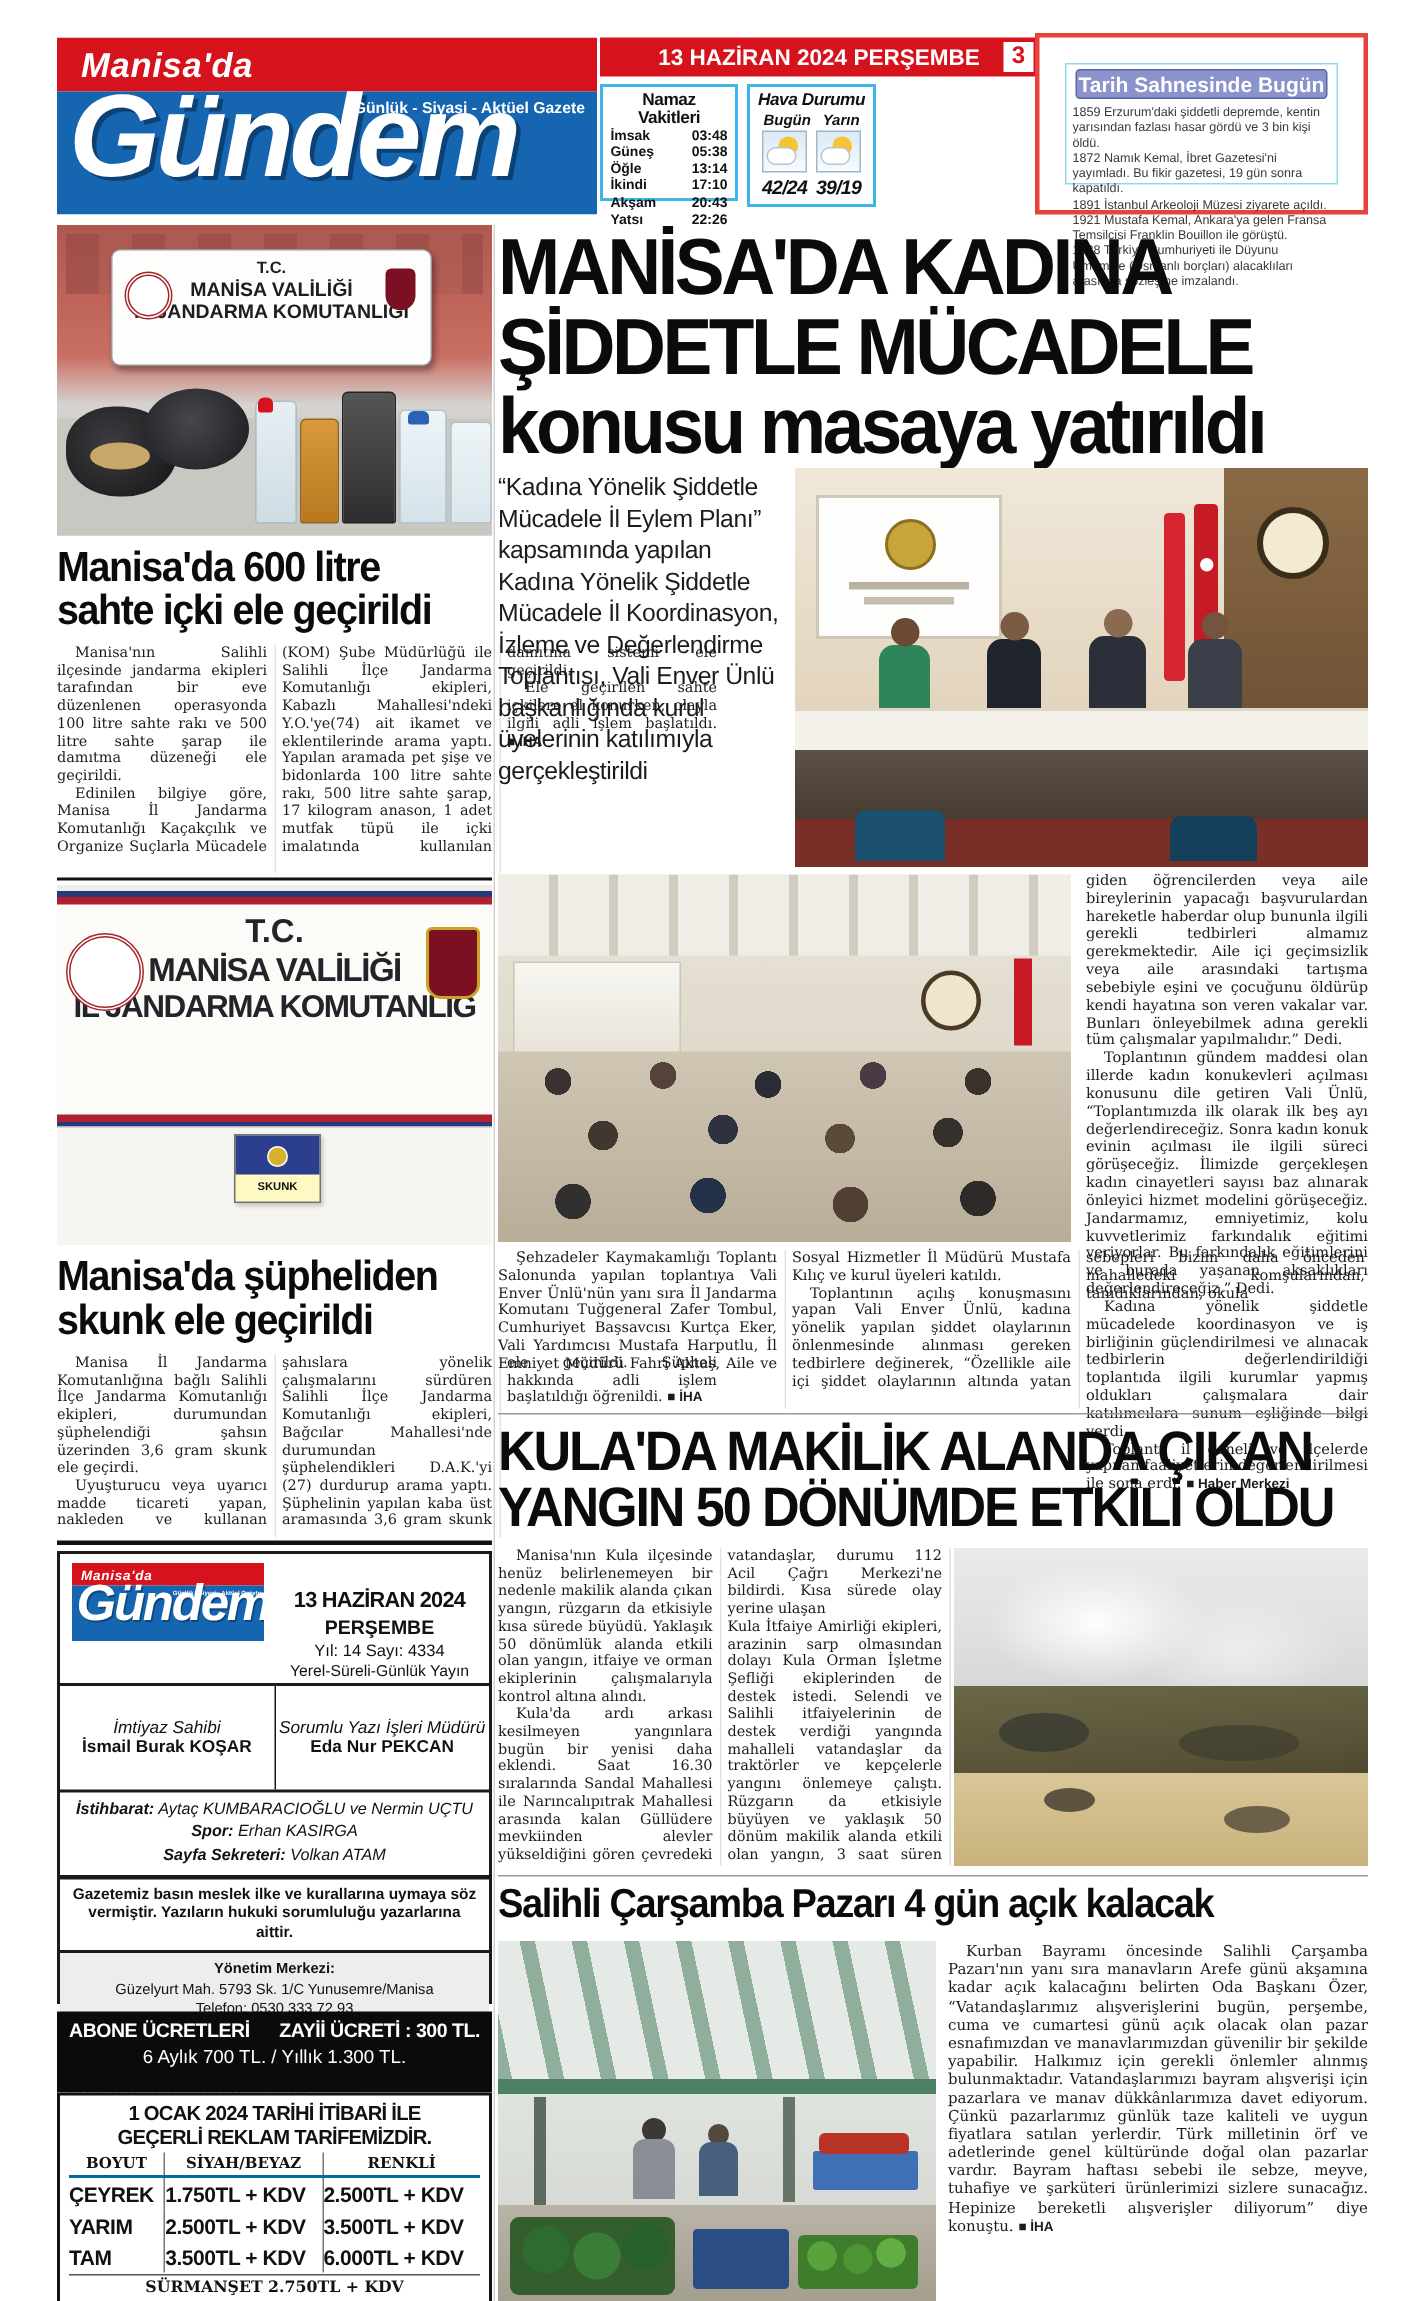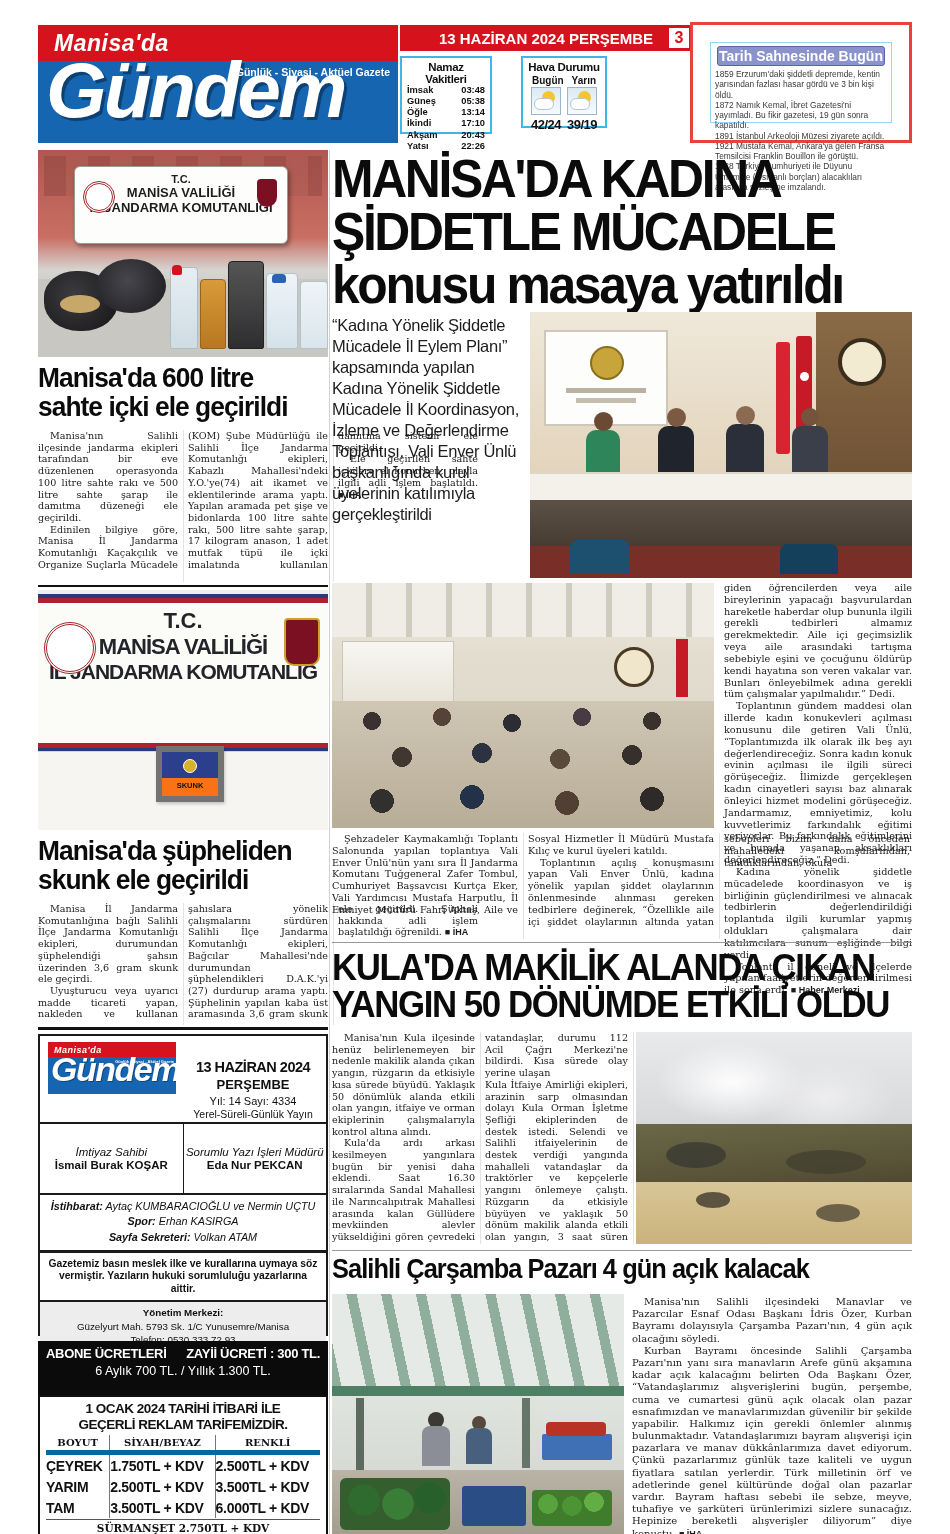--- a/index.html
+++ b/index.html
@@ -82,21 +82,21 @@
   .mgmt{background:#ededed;border-top:2px solid #1a1a1a;padding:4px 6px;font-size:9.8px;line-height:1.38;}
   .mgmt .c{text-align:center;}
   .mgmt .l{text-align:left;}
   .mgmt b{font-size:9.8px;}
   .subbox{background:#0b0b0b;color:#fff;box-sizing:border-box;padding:5px 8px;}
   .subbox .r1{display:flex;justify-content:space-between;font-weight:bold;font-size:13px;letter-spacing:-.3px;}
   .subbox .r2{text-align:center;font-size:12.5px;margin-top:3px;}
   .adbox{border:2px solid #111;box-sizing:border-box;background:#fff;padding:4px 6px;}
   .adbox .t{font-weight:bold;font-size:13.5px;text-align:center;line-height:1.15;letter-spacing:-.5px;}
   .adtable{width:100%;border-collapse:collapse;margin-top:3px;}
-  .adtable th{font-family:"DejaVu Serif",serif;font-size:10px;border-bottom:5px solid #0369a1;padding:2px 0;}
+  .adtable th{font-family:"DejaVu Serif",serif;font-size:10px;border-bottom:2px solid #0369a1;padding:2px 0;}
   .adtable td{font-size:14px;font-weight:bold;text-align:left;padding:2.5px 0;letter-spacing:-.3px;}
   .adtable .vr{border-left:1px solid #777;}
   .adfoot{font-family:"DejaVu Serif",serif;font-weight:bold;font-size:10.5px;text-align:center;
         border-top:1px solid #555;padding-top:2px;margin-top:1px;}
   .vline{width:1px;background:#d2d2d2;}
   .hline{height:1px;background:#9a9a9a;}
   .thick{background:#111;}
 </style>
 </head>
 <body>
@@ -139,21 +139,21 @@
     <div class="prayrow">
         <span>Akşam</span>
         <span>20:43</span>
       </div>
     <div class="prayrow">
         <span>Yatsı</span>
         <span>22:26</span>
       </div>
   </div>
 
-  <div class="abs infobox" style="left:521px;top:56px;width:86px;height:72px;">
+  <div class="abs infobox" style="left:498px;top:56px;width:86px;height:82px;font-style:italic;">
     <div class="tt">Hava Durumu</div>
     <div class="wx-labels">
       <span>Bugün</span>
       <span>Yarın</span>
     </div>
     <div class="wx-icons">
       <span class="wicon">
           <span class="sun"></span>
           <span class="cloud"></span>
         </span>
@@ -221,21 +221,21 @@
     <div class="abs" style="left:0;top:4px;width:290px;height:150px;background:#fbfbf8;border-top:4px solid #283a7c;border-bottom:4px solid #283a7c;box-shadow:inset 0 5px 0 #b02030, inset 0 -5px 0 #b02030;">
       <div style="text-align:center;color:#23242a;padding-top:10px;">
         <div style="font-weight:bold;font-size:22px;">T.C.</div>
         <div style="font-weight:bold;font-size:22px;letter-spacing:-1px;">MANİSA VALİLİĞİ</div>
         <div style="font-weight:bold;font-size:21px;letter-spacing:-1px;">İL JANDARMA KOMUTANLIĞ</div>
       </div>
       <span class="seal abs" style="left:6px;top:24px;width:46px;height:46px;"></span>
       <span class="shield abs" style="right:8px;top:20px;width:32px;height:44px;background:#7a1022;border:2px solid #c9a227;"></span>
     </div>
     <div class="abs" style="left:0;bottom:0;width:290px;height:78px;background:#f6f5f2;border-top:1px solid #d8d6d0;"></div>
-    <div class="abs" style="left:118px;bottom:28px;width:56px;height:44px;border:6px solid #737373;background:#f97316;box-shadow:1px 2px 3px rgba(0,0,0,.2);">
+    <div class="abs" style="left:118px;bottom:28px;width:56px;height:44px;border:1px solid #737373;background:#fef9c3;box-shadow:1px 2px 3px rgba(0,0,0,.2);">
       <div style="height:26px;background:#2b3f8c;position:relative;">
         <span class="abs" style="left:21px;top:7px;width:12px;height:12px;border-radius:50%;background:#d6b32a;border:1px solid #fff;"></span>
       </div>
       <div style="text-align:center;font-weight:bold;font-size:7.5px;padding-top:3px;">SKUNK</div>
     </div>
   </div>
 
   <div class="abs bighead h-left" style="left:38px;top:836px;width:290px;">
     <div>Manisa'da şüpheliden</div>
     <div>skunk ele geçirildi</div>
@@ -447,17 +447,16 @@
     <div class="abs" style="left:134px;top:134px;width:26px;height:36px;background:#46607e;border-radius:8px 8px 0 0;"></div>
     <div class="abs" style="left:210px;top:140px;width:70px;height:26px;background:#3f6fb5;border-radius:2px;"></div>
     <div class="abs" style="left:214px;top:128px;width:60px;height:14px;background:radial-gradient(circle 6px at 10px 7px,#d23c2a 96%,transparent),radial-gradient(circle 6px at 26px 7px,#d8442e 96%,transparent),radial-gradient(circle 6px at 42px 7px,#c93626 96%,transparent),#b8twenty;background-color:#b83226;border-radius:4px;"></div>
     <div class="abs" style="left:0;top:176px;width:292px;height:64px;background:linear-gradient(#b9b4a6,#a39e8e);"></div>
     <div class="abs" style="left:8px;top:184px;width:110px;height:52px;background:radial-gradient(circle 16px at 24px 22px,#2e6b2e 96%,transparent),radial-gradient(circle 16px at 58px 26px,#3a7d36 96%,transparent),radial-gradient(circle 16px at 90px 20px,#27602a 96%,transparent),#355e2e;border-radius:6px;"></div>
     <div class="abs" style="left:130px;top:192px;width:64px;height:40px;background:#2b4d86;border-radius:3px;"></div>
     <div class="abs" style="left:200px;top:196px;width:80px;height:36px;background:radial-gradient(circle 10px at 16px 14px,#58a33c 96%,transparent),radial-gradient(circle 10px at 40px 16px,#4c9434 96%,transparent),radial-gradient(circle 10px at 62px 12px,#63ad45 96%,transparent),#3f7d2c;border-radius:4px;"></div>
   </div>
 
   <div class="abs serifbody" style="left:632px;top:1296px;width:280px;height:236px;font-size:10px;">
-    <p>Manisa'nın Salihli ilçesindeki Manavlar ve Pazarcılar Esnaf Odası Başkanı İdris Özer, Kurban Bayramı dolayısıyla Çarşamba Pazarı'nın, 4 gün açık olacağını söyledi.</p>
     <p><span>Kurban Bayramı öncesinde Salihli Çarşamba Pazarı'nın yanı sıra manavların Arefe günü akşamına kadar açık kalacağını belirten Oda Başkanı Özer, “Vatandaşlarımız alışverişlerini bugün, perşembe, cuma ve cumartesi günü açık olacak olan pazar esnafımızdan ve manavlarımızdan güvenilir bir şekilde yapabilir. Halkımız için gerekli önlemler alınmış bulunmaktadır. Vatandaşlarımızı bayram alışverişi için pazarlara ve manav dükkânlarımıza davet ediyorum. Çünkü pazarlarımız günlük taze kaliteli ve uygun fiyatlara satılan yerlerdir. Türk milletinin örf ve adetlerinde genel kültüründe doğal olan pazarlar vardır. Bayram haftası sebebi ile sebze, meyve, tuhafiye ve şarküteri ürünlerimizi sizlere sunacağız. Hepinize bereketli alışverişler diliyorum” diye konuştu.</span> <span class="src">■ İHA</span></p>
   </div>
 
 </div>
 
 </body></html>

